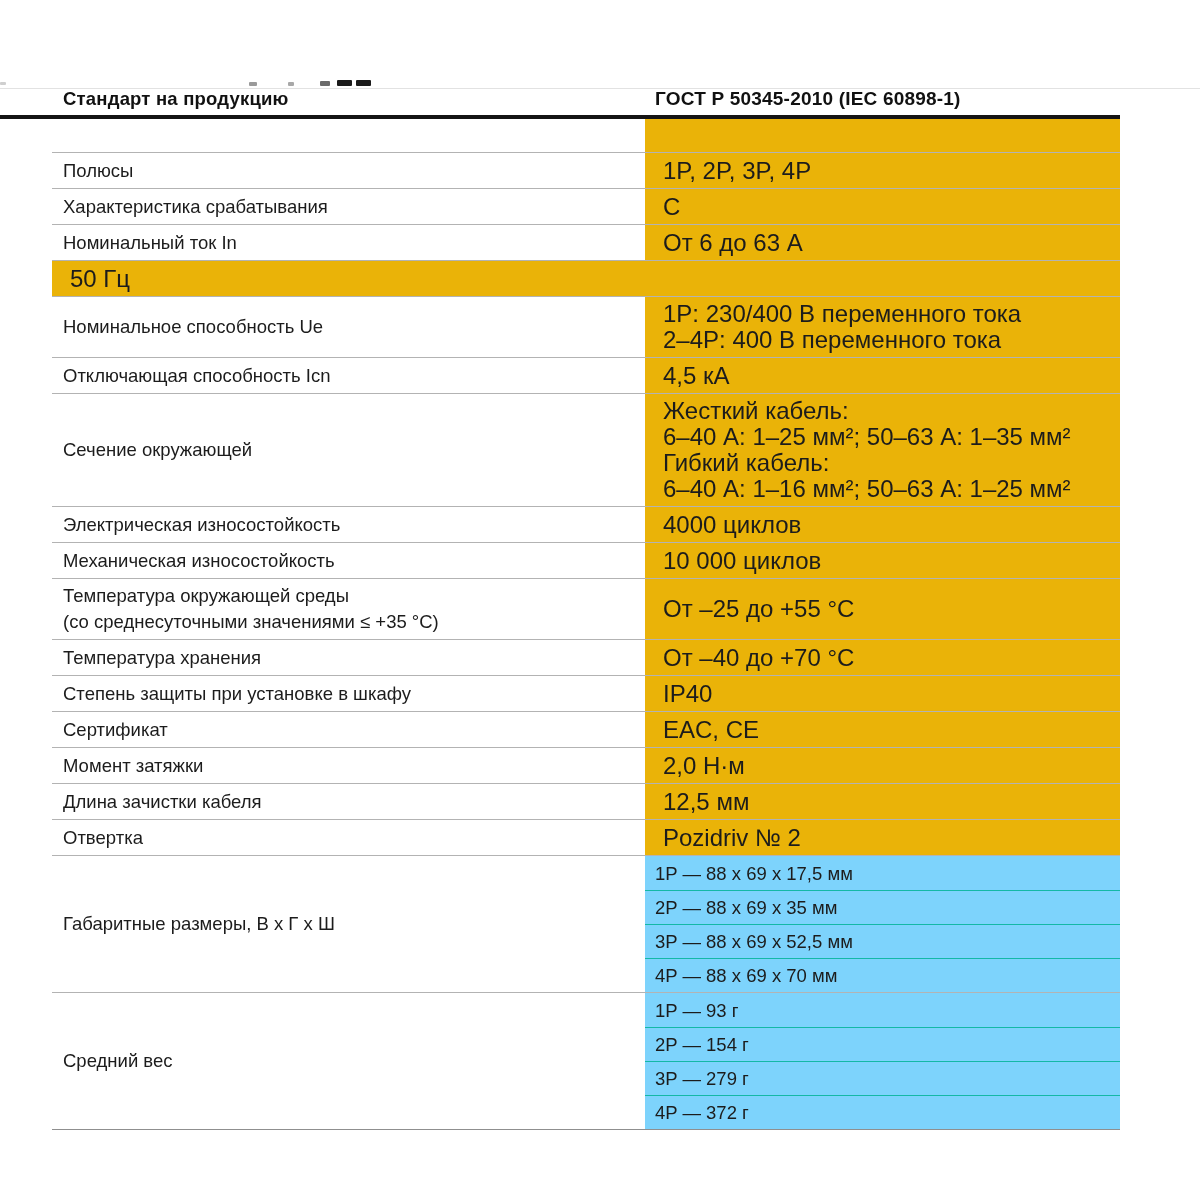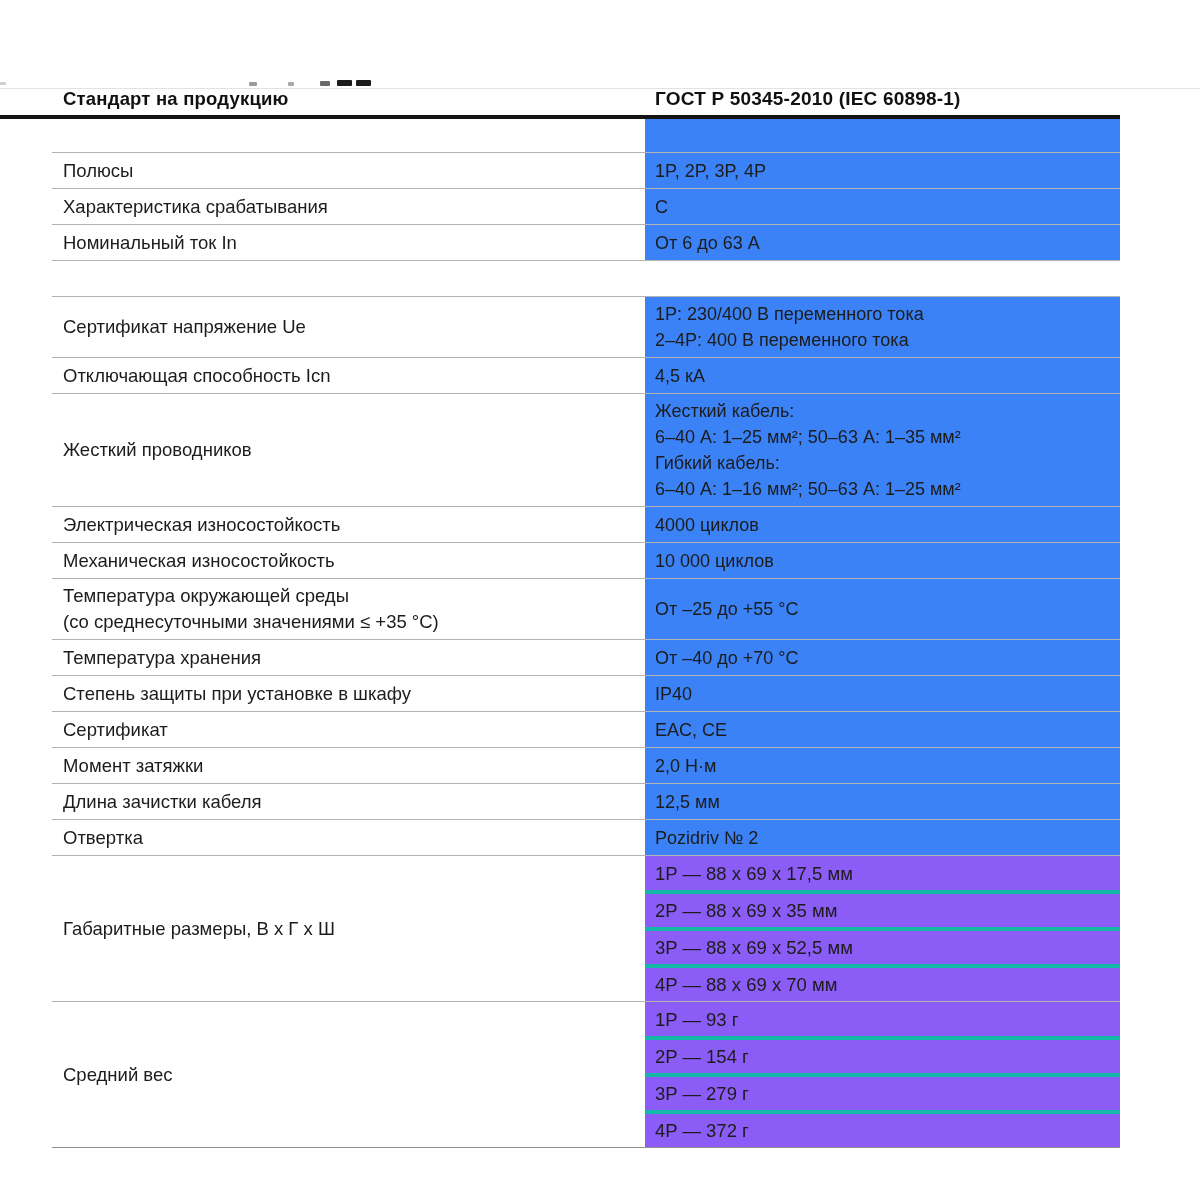--- a/index.html
+++ b/index.html
@@ -11,32 +11,32 @@
 
   
   .topline { position: absolute; left: 0; top: 88px; width: 1200px; height: 1px; background: #e2e2e2; }
 
   .sheet { position: absolute; left: 52px; top: 83px; width: 1068px; }
 
   .hdr-row { display: flex; align-items: center; height: 32px; font-weight: bold; font-size: 19px; letter-spacing: .2px; color: #111; }
   .thick-rule { margin-left: -52px; width: 1120px; height: 4px; background: #141414; }
 
   .lbl { width: 593px; padding: 4px 28px 4px 11px; display: flex; align-items: center; white-space: pre-line; font-size: 18.5px; line-height: 26px; }
-  .val { flex: 1; background: #3b82f6; padding: 4px 12px 4px 10px; display: flex; align-items: center; white-space: pre-line; font-size: 18px; line-height: 26px; }
+  .val { flex: 1; background: #eab308; padding: 4px 12px 4px 18px; display: flex; align-items: center; white-space: pre-line; font-size: 24px; line-height: 26px; }
   .hdr-row .lbl { padding: 0 24px 0 11px; }
   .hdr-row .val { background: transparent; padding: 0 12px 0 10px; font-size: 19px; line-height: 22px; }
 
   .row { display: flex; align-items: stretch; border-top: 1px solid #b3b3b3; min-height: 36px; }
   .row.spacer { border-top: none; min-height: 33px; }
   .row.dbl { min-height: 56px; }
   .row.quad { min-height: 104px; }
 
-  .stack { flex: 1; display: flex; flex-direction: column; background: #8b5cf6; }
+  .stack { flex: 1; display: flex; flex-direction: column; background: #7dd3fc; }
   .sub { min-height: 34px; display: flex; align-items: center; padding: 4px 12px 4px 10px; font-size: 18.5px; line-height: 25px; }
-  .sub + .sub { border-top: 4px solid #14b8a6; }
+  .sub + .sub { border-top: 1px solid #14b8a6; }
 
   .table-end { border-top: 1px solid #8f8f8f; height: 0; }
 </style>
 </head>
 <body>
 
 <div class="fragment" style="left:0;top:82px;width:6px;height:3px;background:#cfcfcf;"></div>
 <div class="fragment" style="left:249px;top:82px;width:8px;height:4px;background:#9a9a9a;"></div>
 <div class="fragment" style="left:288px;top:82px;width:6px;height:4px;background:#a8a8a8;"></div>
 <div class="fragment" style="left:320px;top:81px;width:10px;height:5px;background:#6a6a6a;"></div>
@@ -67,35 +67,36 @@
     <div class="lbl">Характеристика срабатывания</div>
     <div class="val">C</div>
   </div>
 
   <div class="row">
     <div class="lbl">Номинальный ток In</div>
     <div class="val">От 6 до 63 А</div>
   </div>
 
   <div class="row">
+    <div class="val">50 Гц</div>
   </div>
 
   <div class="row dbl">
-    <div class="lbl">Сертификат напряжение Ue</div>
+    <div class="lbl">Номинальное способность Ue</div>
     <div class="val">1P: 230/400 В переменного тока
 2–4P: 400 В переменного тока</div>
   </div>
 
   <div class="row">
     <div class="lbl">Отключающая способность Icn</div>
     <div class="val">4,5 кА</div>
   </div>
 
   <div class="row quad">
-    <div class="lbl">Жесткий проводников</div>
+    <div class="lbl">Сечение окружающей</div>
     <div class="val">Жесткий кабель:
 6–40 А: 1–25 мм²; 50–63 А: 1–35 мм²
 Гибкий кабель:
 6–40 А: 1–16 мм²; 50–63 А: 1–25 мм²</div>
   </div>
 
   <div class="row">
     <div class="lbl">Электрическая износостойкость</div>
     <div class="val">4000 циклов</div>
   </div>

